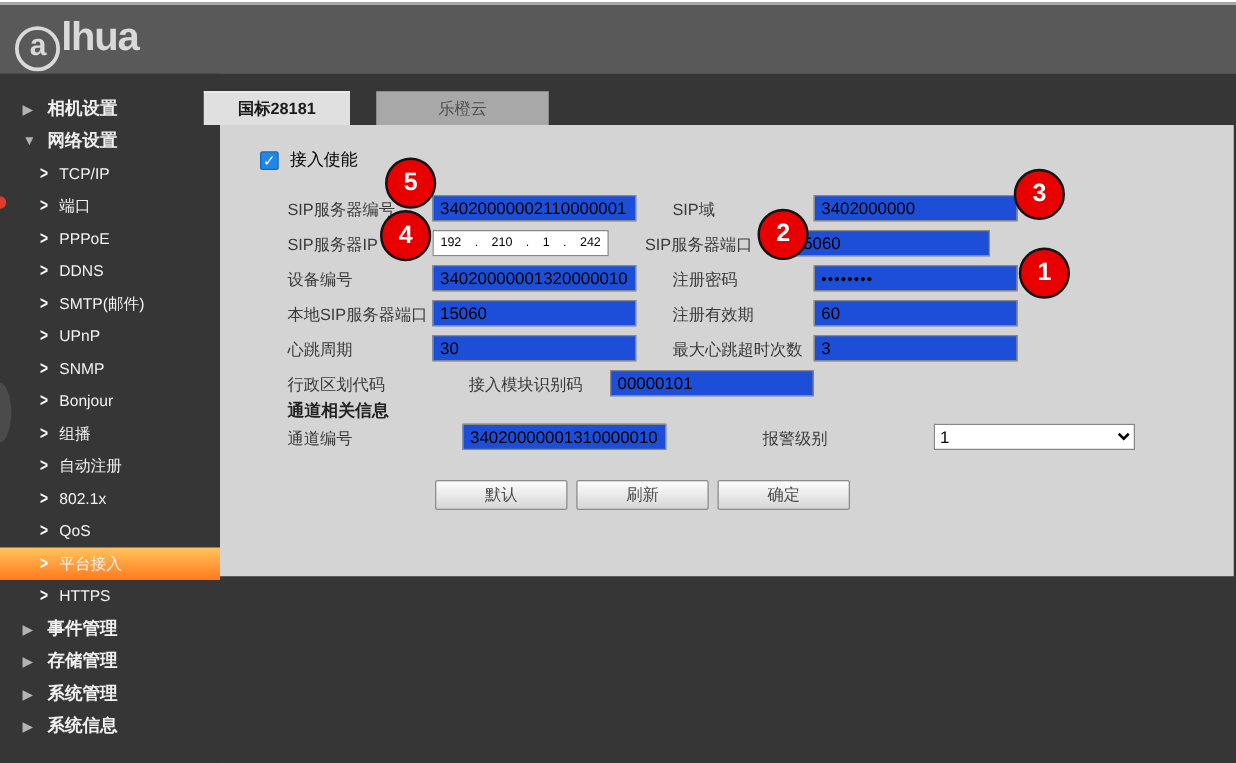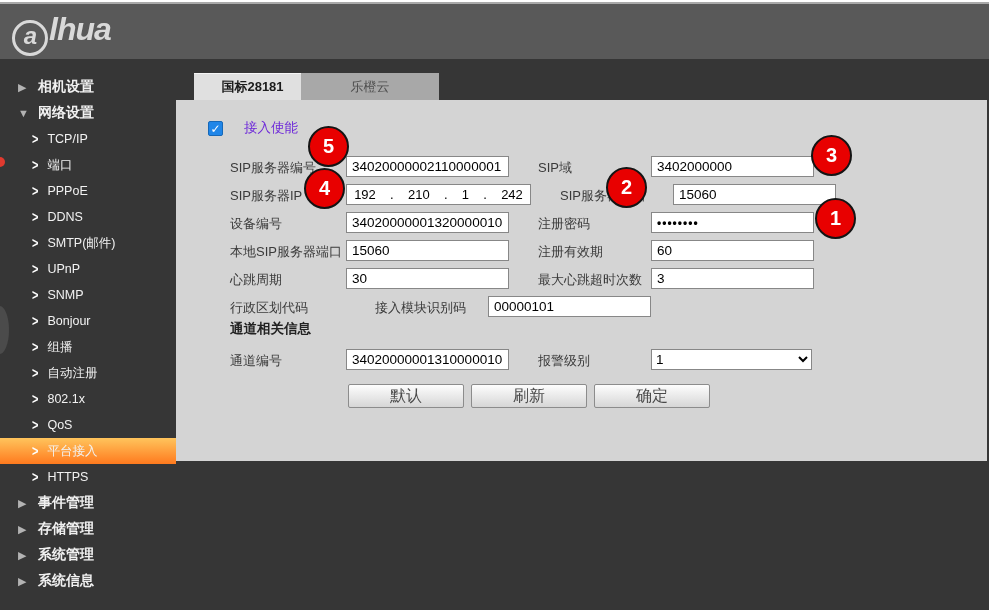--- a/index.html
+++ b/index.html
@@ -6,65 +6,65 @@
   body{
     width:989px;height:610px;position:relative;overflow:hidden;
     background:#363636;
     font-family:"Liberation Sans","DejaVu Sans",sans-serif;
     -webkit-font-smoothing:antialiased;
   }
   .top-white{position:absolute;left:0;top:0;width:989px;height:2px;background:#ffffff;}
   .top-line{position:absolute;left:0;top:2px;width:989px;height:2px;background:#a9a9a9;}
   .header{position:absolute;left:0;top:4px;width:989px;height:55px;background:#595959;}
   .logo{position:absolute;left:12px;top:8px;color:#d9d9d9;}
-  .logo-main{font-style:italic;font-weight:bold;font-size:32px;letter-spacing:-1px;line-height:34px;white-space:nowrap;}
+  .logo-main{font-weight:bold;font-size:32px;letter-spacing:-1px;line-height:34px;white-space:nowrap;}
   .logo-a{display:inline-block;width:30px;height:30px;border:3px solid #d9d9d9;border-radius:50%;
     text-align:center;line-height:26px;font-size:24px;margin-right:1px;vertical-align:-4px;}
   .logo-sub{font-size:9px;letter-spacing:3px;color:#cccccc;margin-left:42px;margin-top:1px;font-style:normal;}
 
   
   .sidebar{position:absolute;left:0;top:59px;width:176px;height:551px;background:#363636;padding-top:15px;box-sizing:border-box;}
   .side-item{height:26px;display:flex;align-items:center;cursor:pointer;}
   .side-group{padding-left:18px;font-weight:bold;font-size:14px;color:#f0f0f0;}
   .side-group .tri{font-size:11px;color:#b3b3b3;margin-right:8px;width:12px;display:inline-block;}
   .side-sub{padding-left:32px;font-size:12.5px;color:#f2f2f2;}
   .side-sub .chev{font-weight:bold;color:#ffffff;margin-right:9px;font-size:11px;transform:scaleY(1.3);display:inline-block;}
   .side-sub.selected{background:linear-gradient(#ffc45c,#ff7a1e);}
   .edge-dot{position:absolute;left:-5px;top:157px;width:10px;height:10px;border-radius:50%;background:#e03a2f;}
   .edge-handle{position:absolute;left:-10px;top:306px;width:19px;height:48px;border-radius:50%;background:#4b4b4b;cursor:pointer;}
 
   
   .tab{position:absolute;top:73px;height:27px;display:flex;align-items:center;justify-content:center;
     font-size:13px;cursor:pointer;box-sizing:border-box;}
-  .tab.active{left:194px;width:117px;background:#e0e0e0;font-weight:bold;color:#1b1b1b;border-top:1px solid #f5f5f5;}
+  .tab.active{left:163px;width:117px;background:#e0e0e0;font-weight:bold;color:#1b1b1b;border-top:1px solid #f5f5f5;}
   .tab.inactive{left:301px;width:138px;background:#a8a8a8;color:#4d4d4d;}
 
   
   .panel{position:absolute;left:176px;top:100px;width:811px;height:361px;background:#d4d4d4;}
   .chk-row{position:absolute;left:32px;top:19px;display:flex;align-items:center;}
   .chk{width:15px;height:15px;background:#2086e8;border:1px solid #1668b8;border-radius:2px;color:#fff;
     font-size:12px;line-height:15px;text-align:center;cursor:pointer;box-sizing:border-box;}
-  .chk-label{margin-left:21px;font-size:13.5px;color:#6d28d9;}
+  .chk-label{margin-left:9px;font-size:13.5px;color:#000000;}
 
   .frow{position:absolute;left:54px;height:28px;display:flex;align-items:flex-end;}
   .flabel{width:116px;font-size:13px;color:#3a3a3a;white-space:nowrap;flex:none;}
   .flabel.r{width:113px;margin-top:26px;}
   .fgap{width:29px;flex:none;}
-  .tinput{width:163px;height:21px;box-sizing:border-box;border:1px solid #878787;background:#ffffff;
+  .tinput{width:163px;height:21px;box-sizing:border-box;border:1px solid #878787;background:#1d4ed8;
     font-size:13.5px;padding:0 5px;font-family:"Liberation Sans","DejaVu Sans",sans-serif;flex:none;}
   .tinput.pwd{letter-spacing:1px;font-weight:bold;font-size:12px;}
-  .ipbox{width:185px;height:21px;box-sizing:border-box;border:1px solid #878787;background:#fff;flex:none;
-    display:flex;align-items:center;justify-content:space-around;font-size:13px;color:#000;cursor:text;}
+  .ipbox{width:141px;height:21px;box-sizing:border-box;border:1px solid #878787;background:#fff;flex:none;
+    display:flex;align-items:center;justify-content:space-around;font-size:10px;color:#000;cursor:text;}
   .fselect{width:161px;height:21px;box-sizing:border-box;border:1px solid #878787;background:#fff;
     font-size:13.5px;font-family:"Liberation Sans","DejaVu Sans",sans-serif;flex:none;}
   .sect-head{position:absolute;left:54px;top:215px;height:28px;display:flex;align-items:center;
     font-weight:bold;font-size:13.5px;color:#222;}
   .btn-row{position:absolute;left:172px;top:284px;display:flex;gap:7px;}
-  .gbtn{width:116px;height:24px;background:linear-gradient(#fdfdfd,#d6d6d6);border:1px solid #8c8c8c;
-    border-radius:2px;font-size:16px;color:#4a4a4a;cursor:pointer;
+  .gbtn{width:106px;height:24px;background:linear-gradient(#fdfdfd,#d6d6d6);border:1px solid #8c8c8c;
+    border-radius:2px;font-size:13px;color:#4a4a4a;cursor:pointer;
     font-family:"Liberation Sans","DejaVu Sans",sans-serif;}
 
   
   .ann{position:absolute;width:37px;height:37px;border-radius:50%;background:#e80000;border:2px solid #141414;
     color:#ffffff;font-weight:bold;font-size:20px;display:flex;align-items:center;justify-content:center;
     box-sizing:content-box;z-index:50;}
 </style>
 </head>
 <body>
 
@@ -216,21 +216,21 @@
         <div class="fgap"></div>
         <div class="flabel r">最大心跳超时次数</div>
         <input type="text" class="tinput" value="3" style="">
       </div>
       <div class="frow" style="top: 189px;">
         <div class="flabel">行政区划代码</div>
         <div class="fgap"></div>
         <div class="flabel r">接入模块识别码</div>
         <input type="text" class="tinput" value="00000101" style="">
       </div>
-      <div class="frow" style="top: 242px;">
+      <div class="frow" style="top: 232px; gap: 24px;">
         <div class="flabel">通道编号</div>
         <input type="text" class="tinput" value="34020000001310000010" style="">
         <div class="fgap"></div>
         <div class="flabel r">报警级别</div>
         <select class="fselect"><option>1</option></select>
       </div>
     </div>
   <div class="sect-head">通道相关信息</div>
   <div class="btn-row">
       <button class="gbtn">默认</button>

